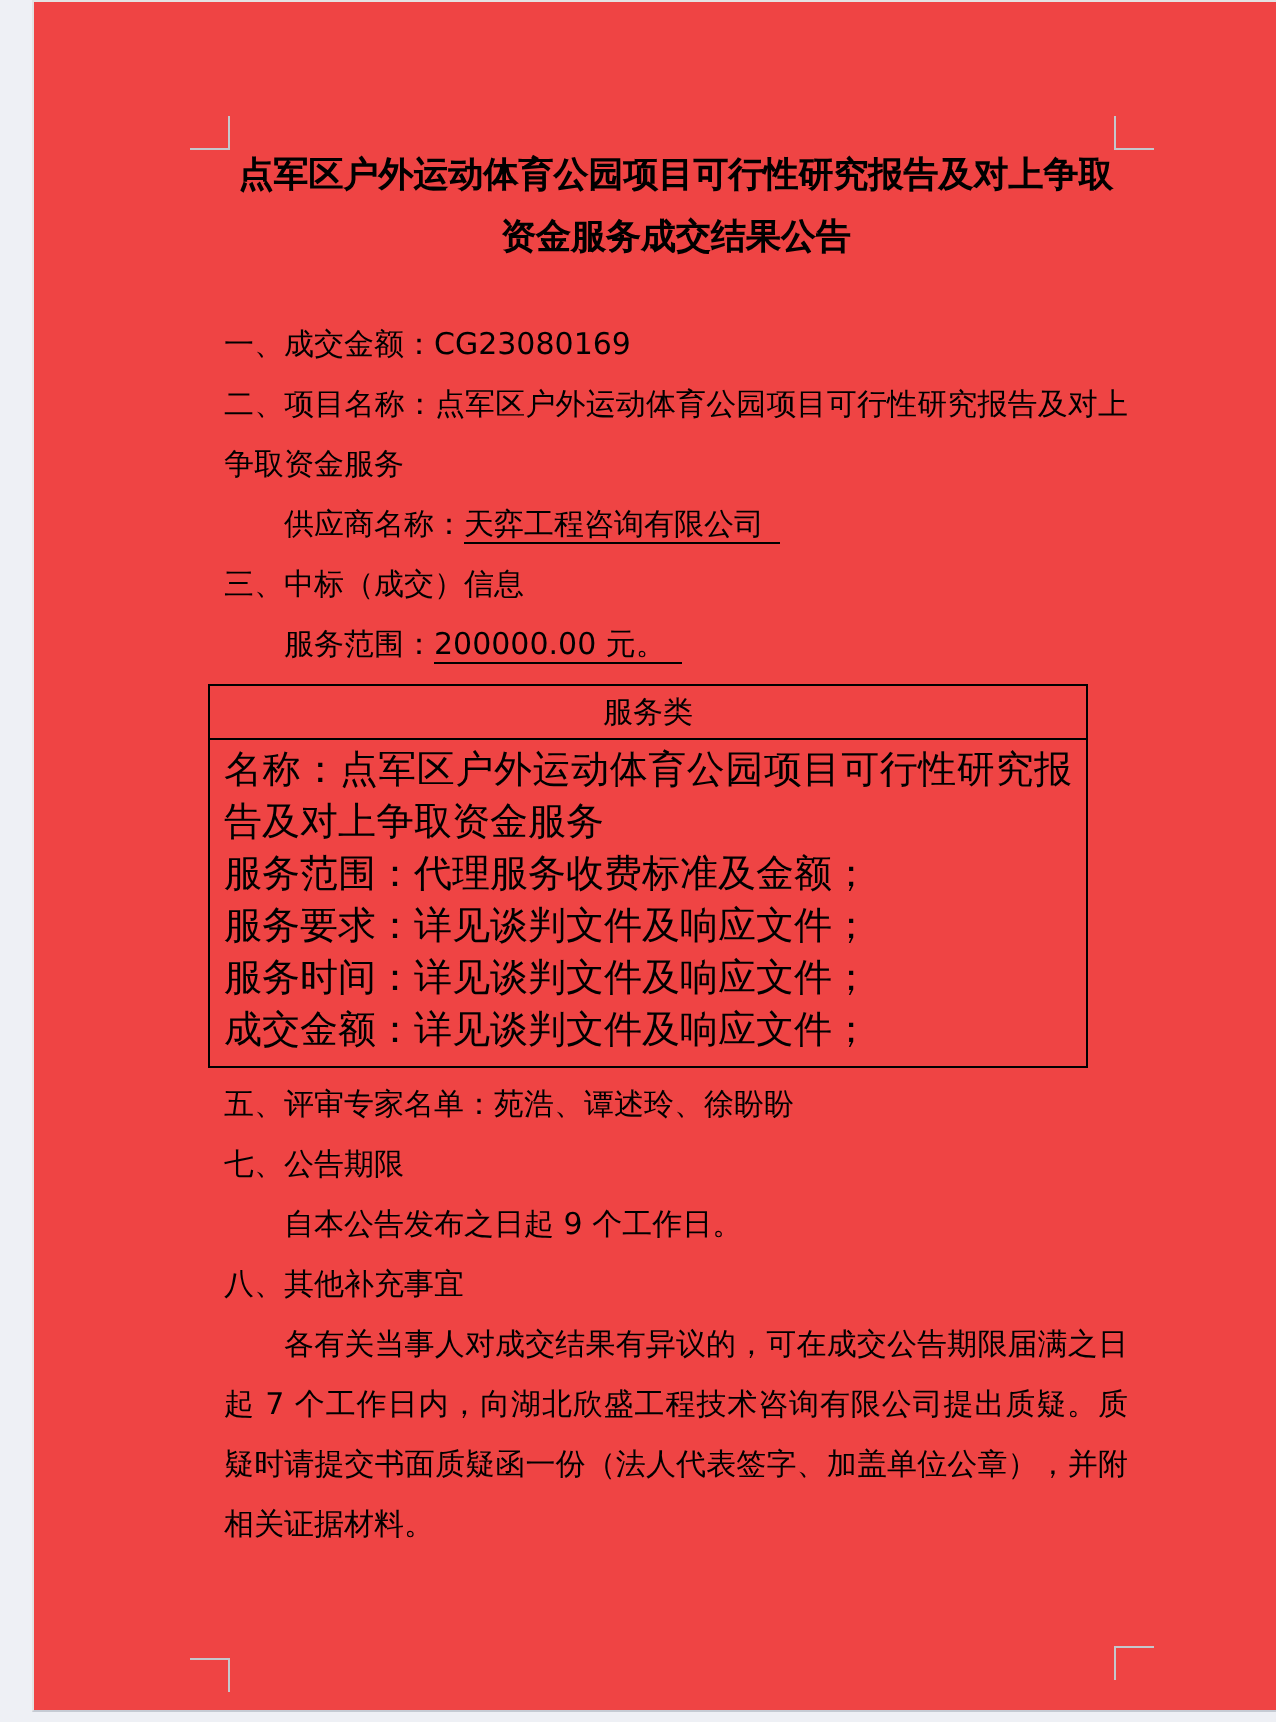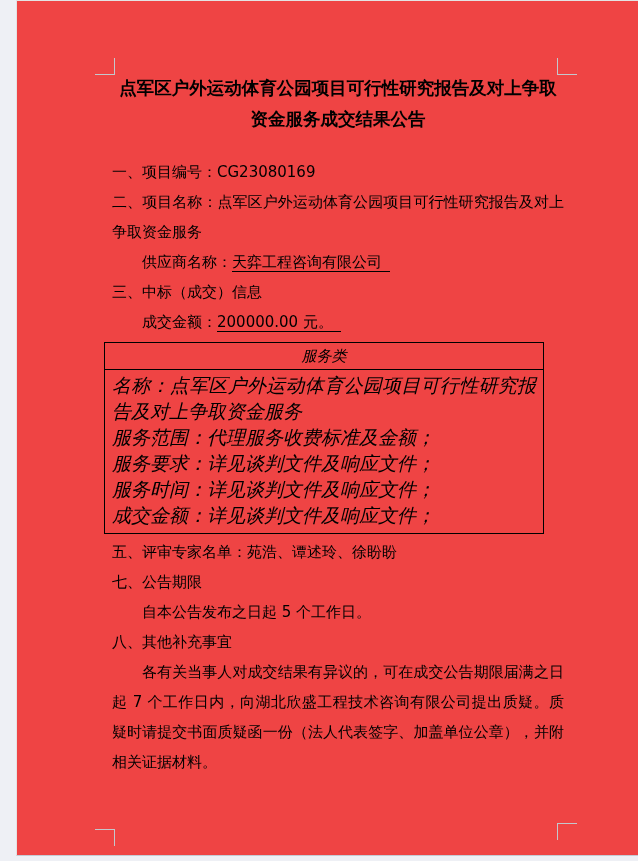--- a/index.html
+++ b/index.html
@@ -57,21 +57,20 @@
     padding-right: 8px;
   }
   table.subject {
     border-collapse: collapse;
     width: 440px;
     margin: 5px 0 3px -8px;
     table-layout: fixed;
   }
   table.subject, table.subject th, table.subject td {
     border: 1px solid #000;
-    font-style: italic;
   }
   table.subject th {
     font-weight: 400;
     font-size: 15px;
     height: 26px;
     line-height: 26px;
     text-align: center;
     padding: 0;
   }
   table.subject td {
@@ -91,29 +90,29 @@
 
   <div class="mark mark-tl"></div>
   <div class="mark mark-tr"></div>
   <div class="mark mark-bl"></div>
   <div class="mark mark-br"></div>
 
   <div class="content">
 
     <h1 class="doc-title">点军区户外运动体育公园项目可行性研究报告及对上争取资金服务成交结果公告</h1>
 
-    <p class="para"><span>一、项目编号：</span><span>CG23080169</span></p>
+    <p class="para"><span>一、成交金额：</span><span>CG23080169</span></p>
 
     <p class="para">二、项目名称：点军区户外运动体育公园项目可行性研究报告及对上争取资金服务</p>
 
     <p class="para indent"><span>供应商名称：</span><span class="u">天弈工程咨询有限公司</span></p>
 
     <p class="para">三、中标（成交）信息</p>
 
-    <p class="para indent"><span>成交金额：</span><span class="u">200000.00 元。</span></p>
+    <p class="para indent"><span>服务范围：</span><span class="u">200000.00 元。</span></p>
 
 
     <table class="subject">
       <thead>
         <tr>
           <th>服务类</th>
         </tr>
       </thead>
       <tbody>
         <tr>
@@ -126,20 +125,20 @@
           </td>
         </tr>
       </tbody>
     </table>
 
     <p class="para">五、评审专家名单：苑浩、谭述玲、徐盼盼</p>
 
 
     <p class="para">七、公告期限</p>
 
-    <p class="para indent">自本公告发布之日起 5 个工作日。</p>
+    <p class="para indent">自本公告发布之日起 9 个工作日。</p>
 
     <p class="para">八、其他补充事宜</p>
 
     <p class="para indent">各有关当事人对成交结果有异议的，可在成交公告期限届满之日起 7 个工作日内，向湖北欣盛工程技术咨询有限公司提出质疑。质疑时请提交书面质疑函一份（法人代表签字、加盖单位公章），并附相关证据材料。</p>
 
   </div>
 </div>
 
 </body></html>

